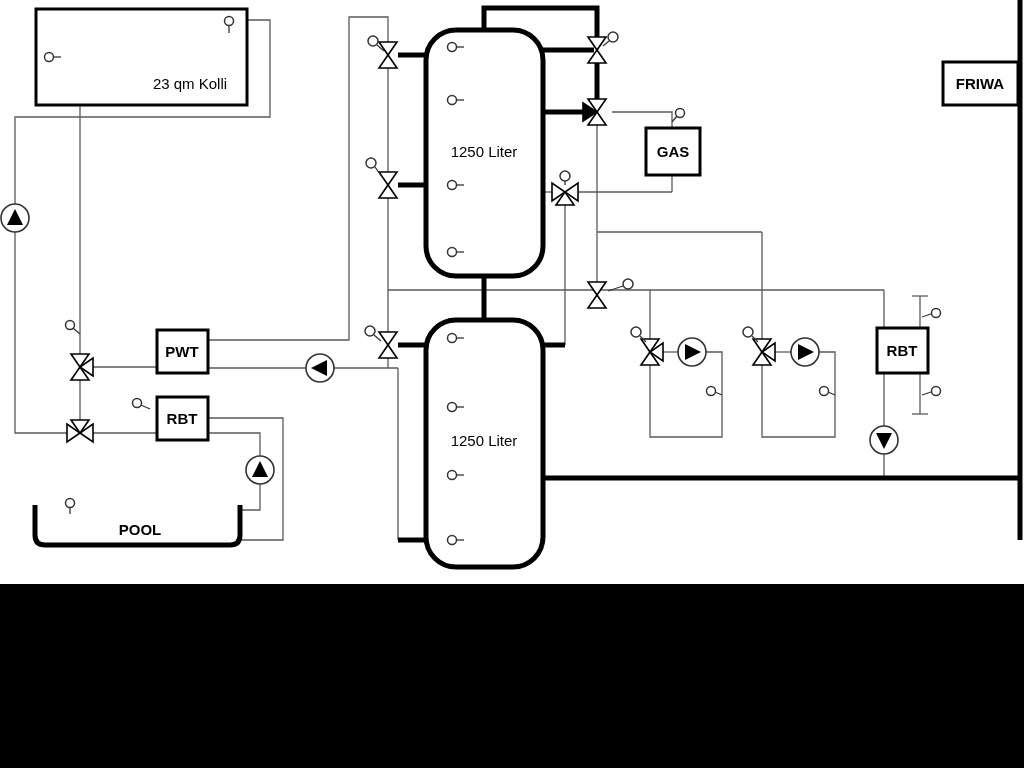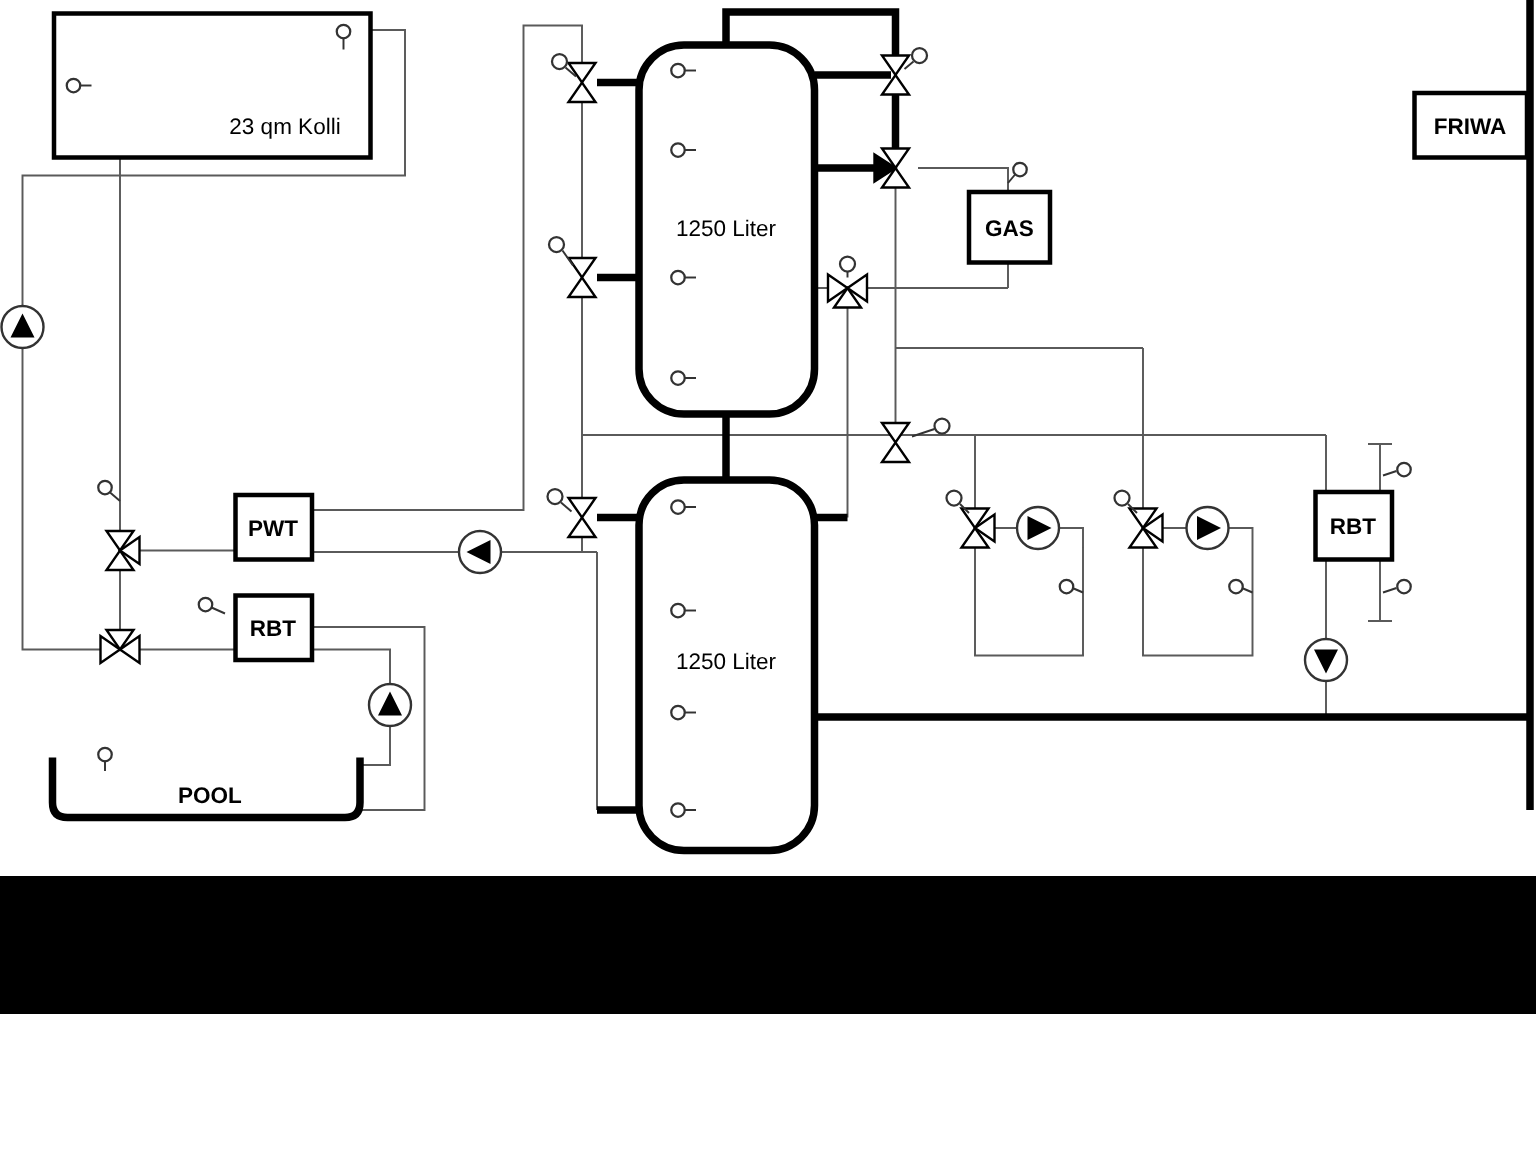--- a/index.html
+++ b/index.html
@@ -1,16 +1,16 @@
 <!DOCTYPE html>
 <html><head>
 <meta charset="utf-8">
 <style>
   html,body{margin:0;padding:0;background:#ffffff;}
-  .stage{position:relative;width:1024px;height:676px;background:#be185d;overflow:hidden;}
+  .stage{position:relative;width:1024px;height:768px;background:#be185d;overflow:hidden;}
   svg{display:block;}
   text{font-family:"Liberation Sans", sans-serif;fill:#000;}
   .box-label{font-size:15px;font-weight:700;}
   .plain-label{font-size:15px;font-weight:400;}
   .thin{stroke:#5a5a5a;stroke-width:1.3;fill:none;}
   .pipe{stroke:#000;stroke-width:5;fill:none;}
   .box{fill:#fff;stroke:#000;stroke-width:3;}
   .tank{fill:#fff;stroke:#000;stroke-width:5;}
   .valve{fill:#fff;stroke:#000;stroke-width:1.6;}
   .valve-filled{fill:#000;stroke:#000;stroke-width:1.6;}

